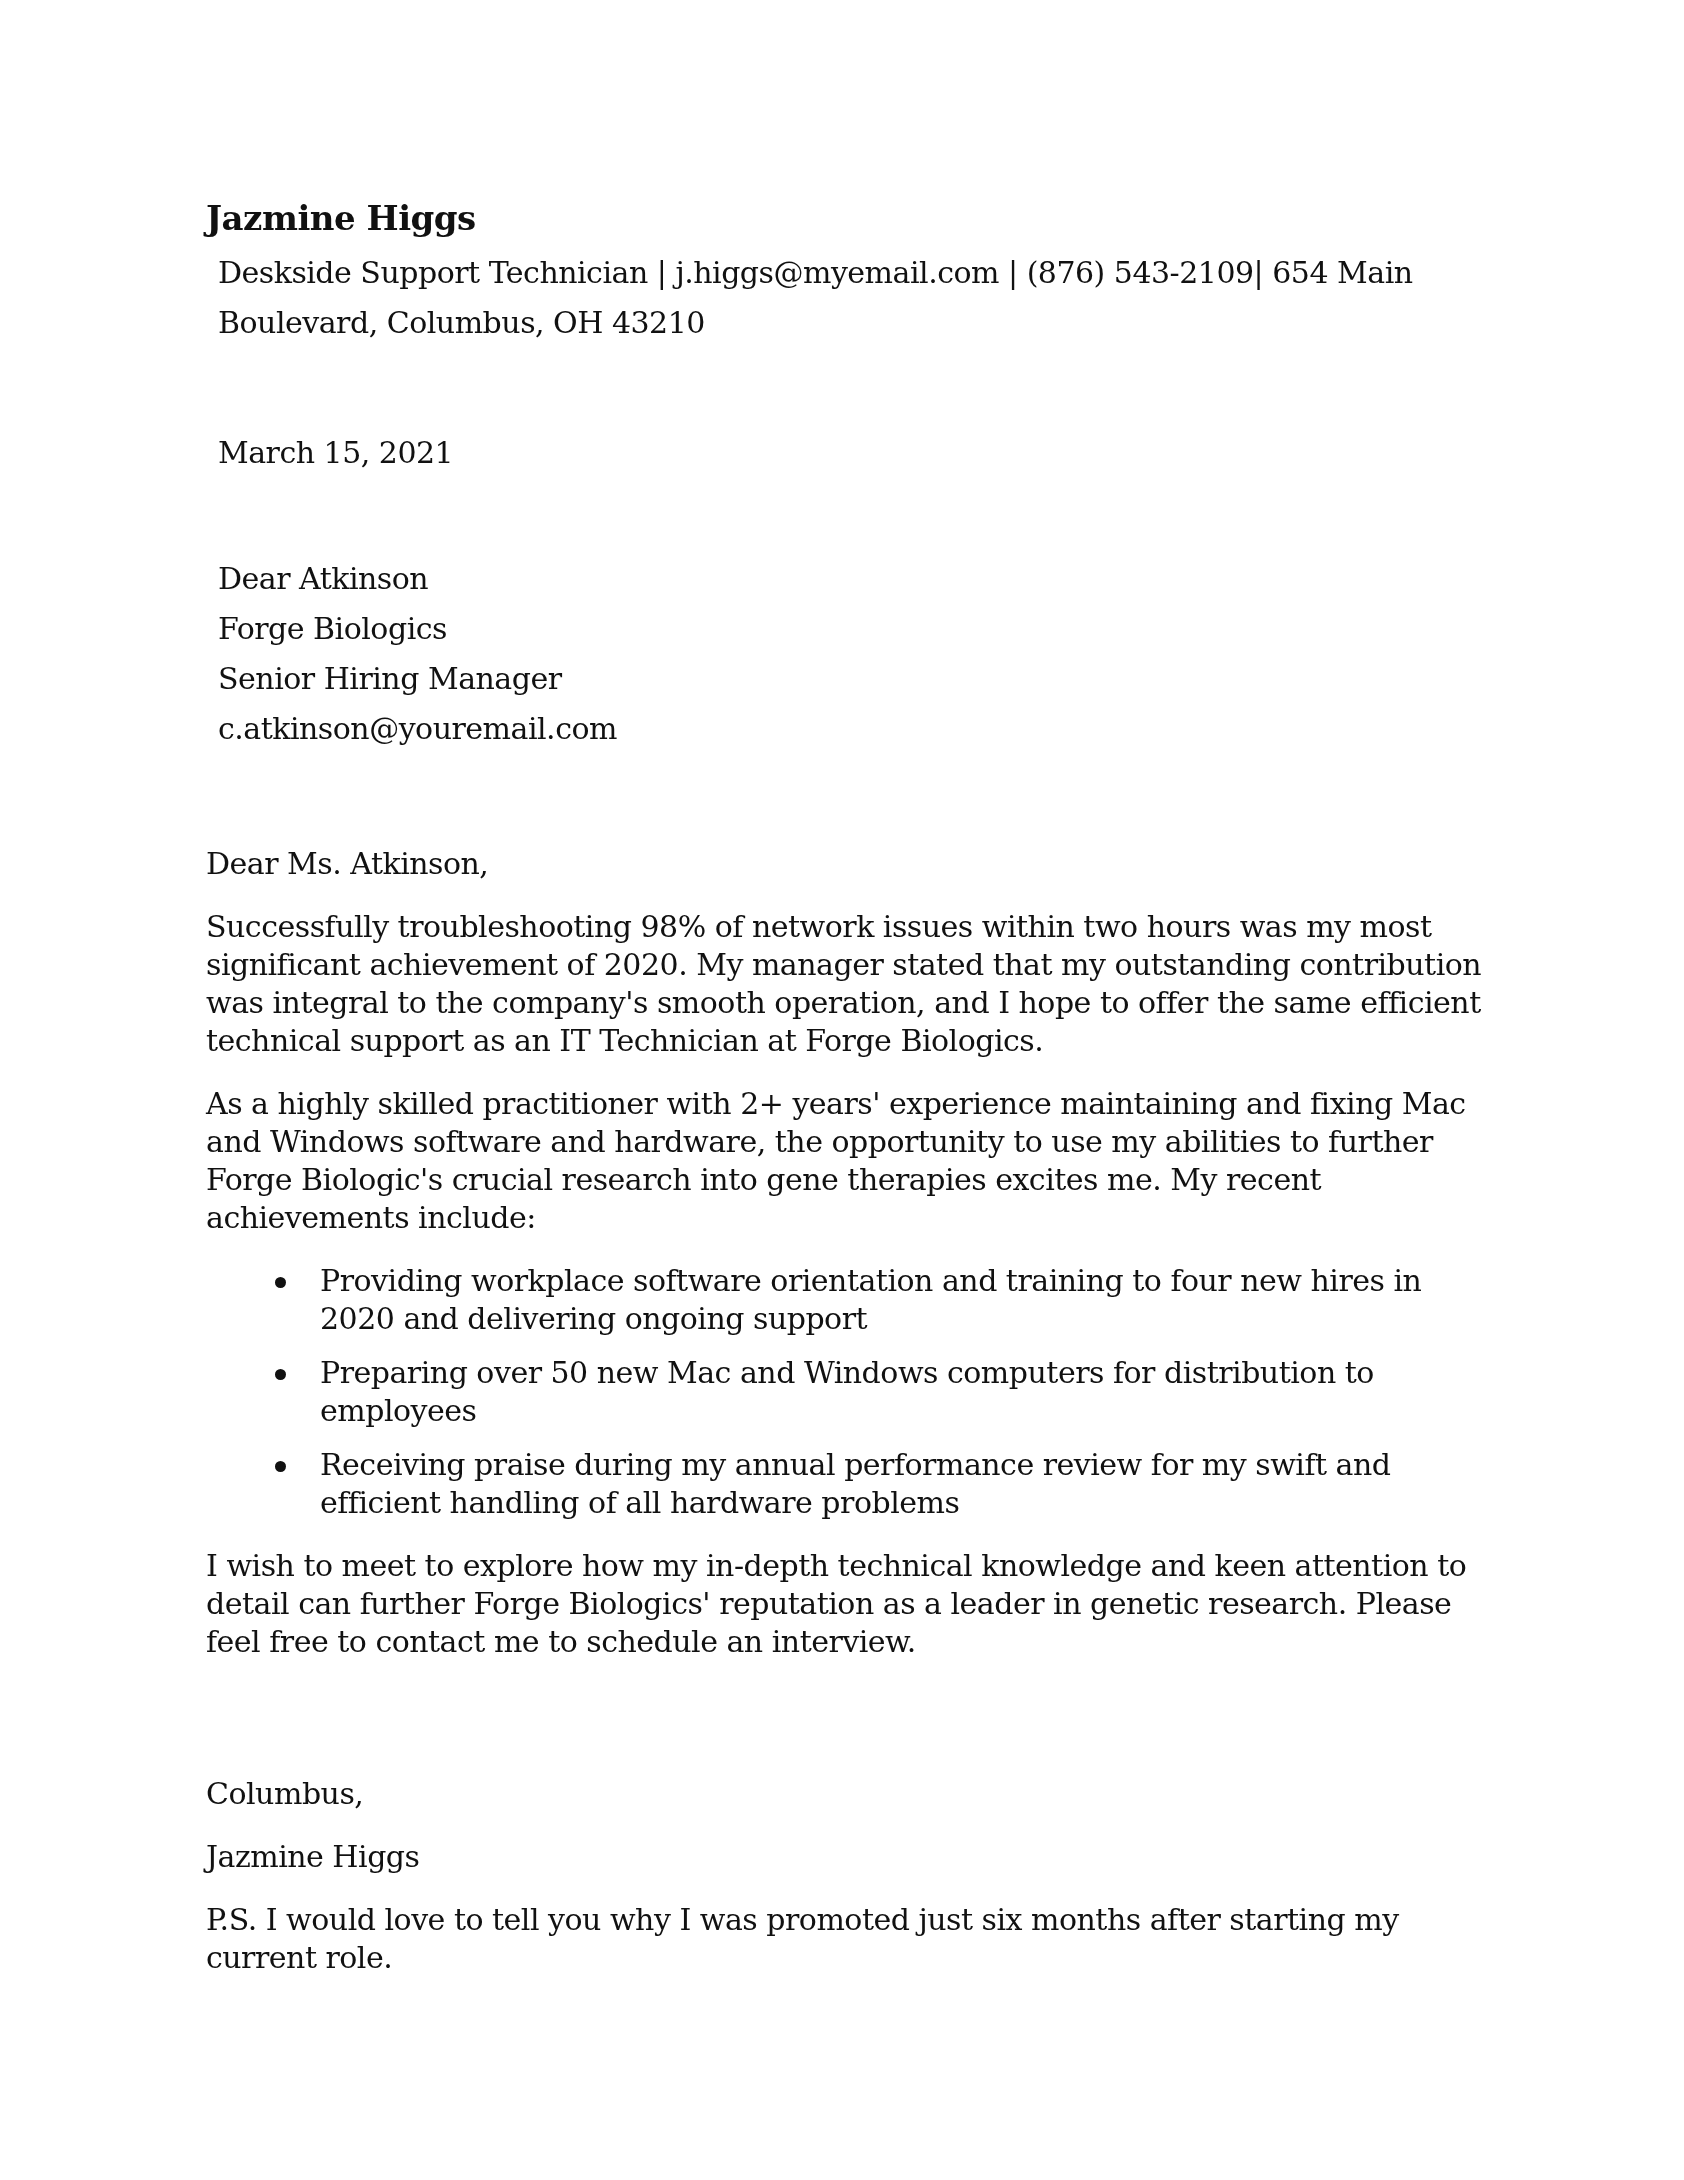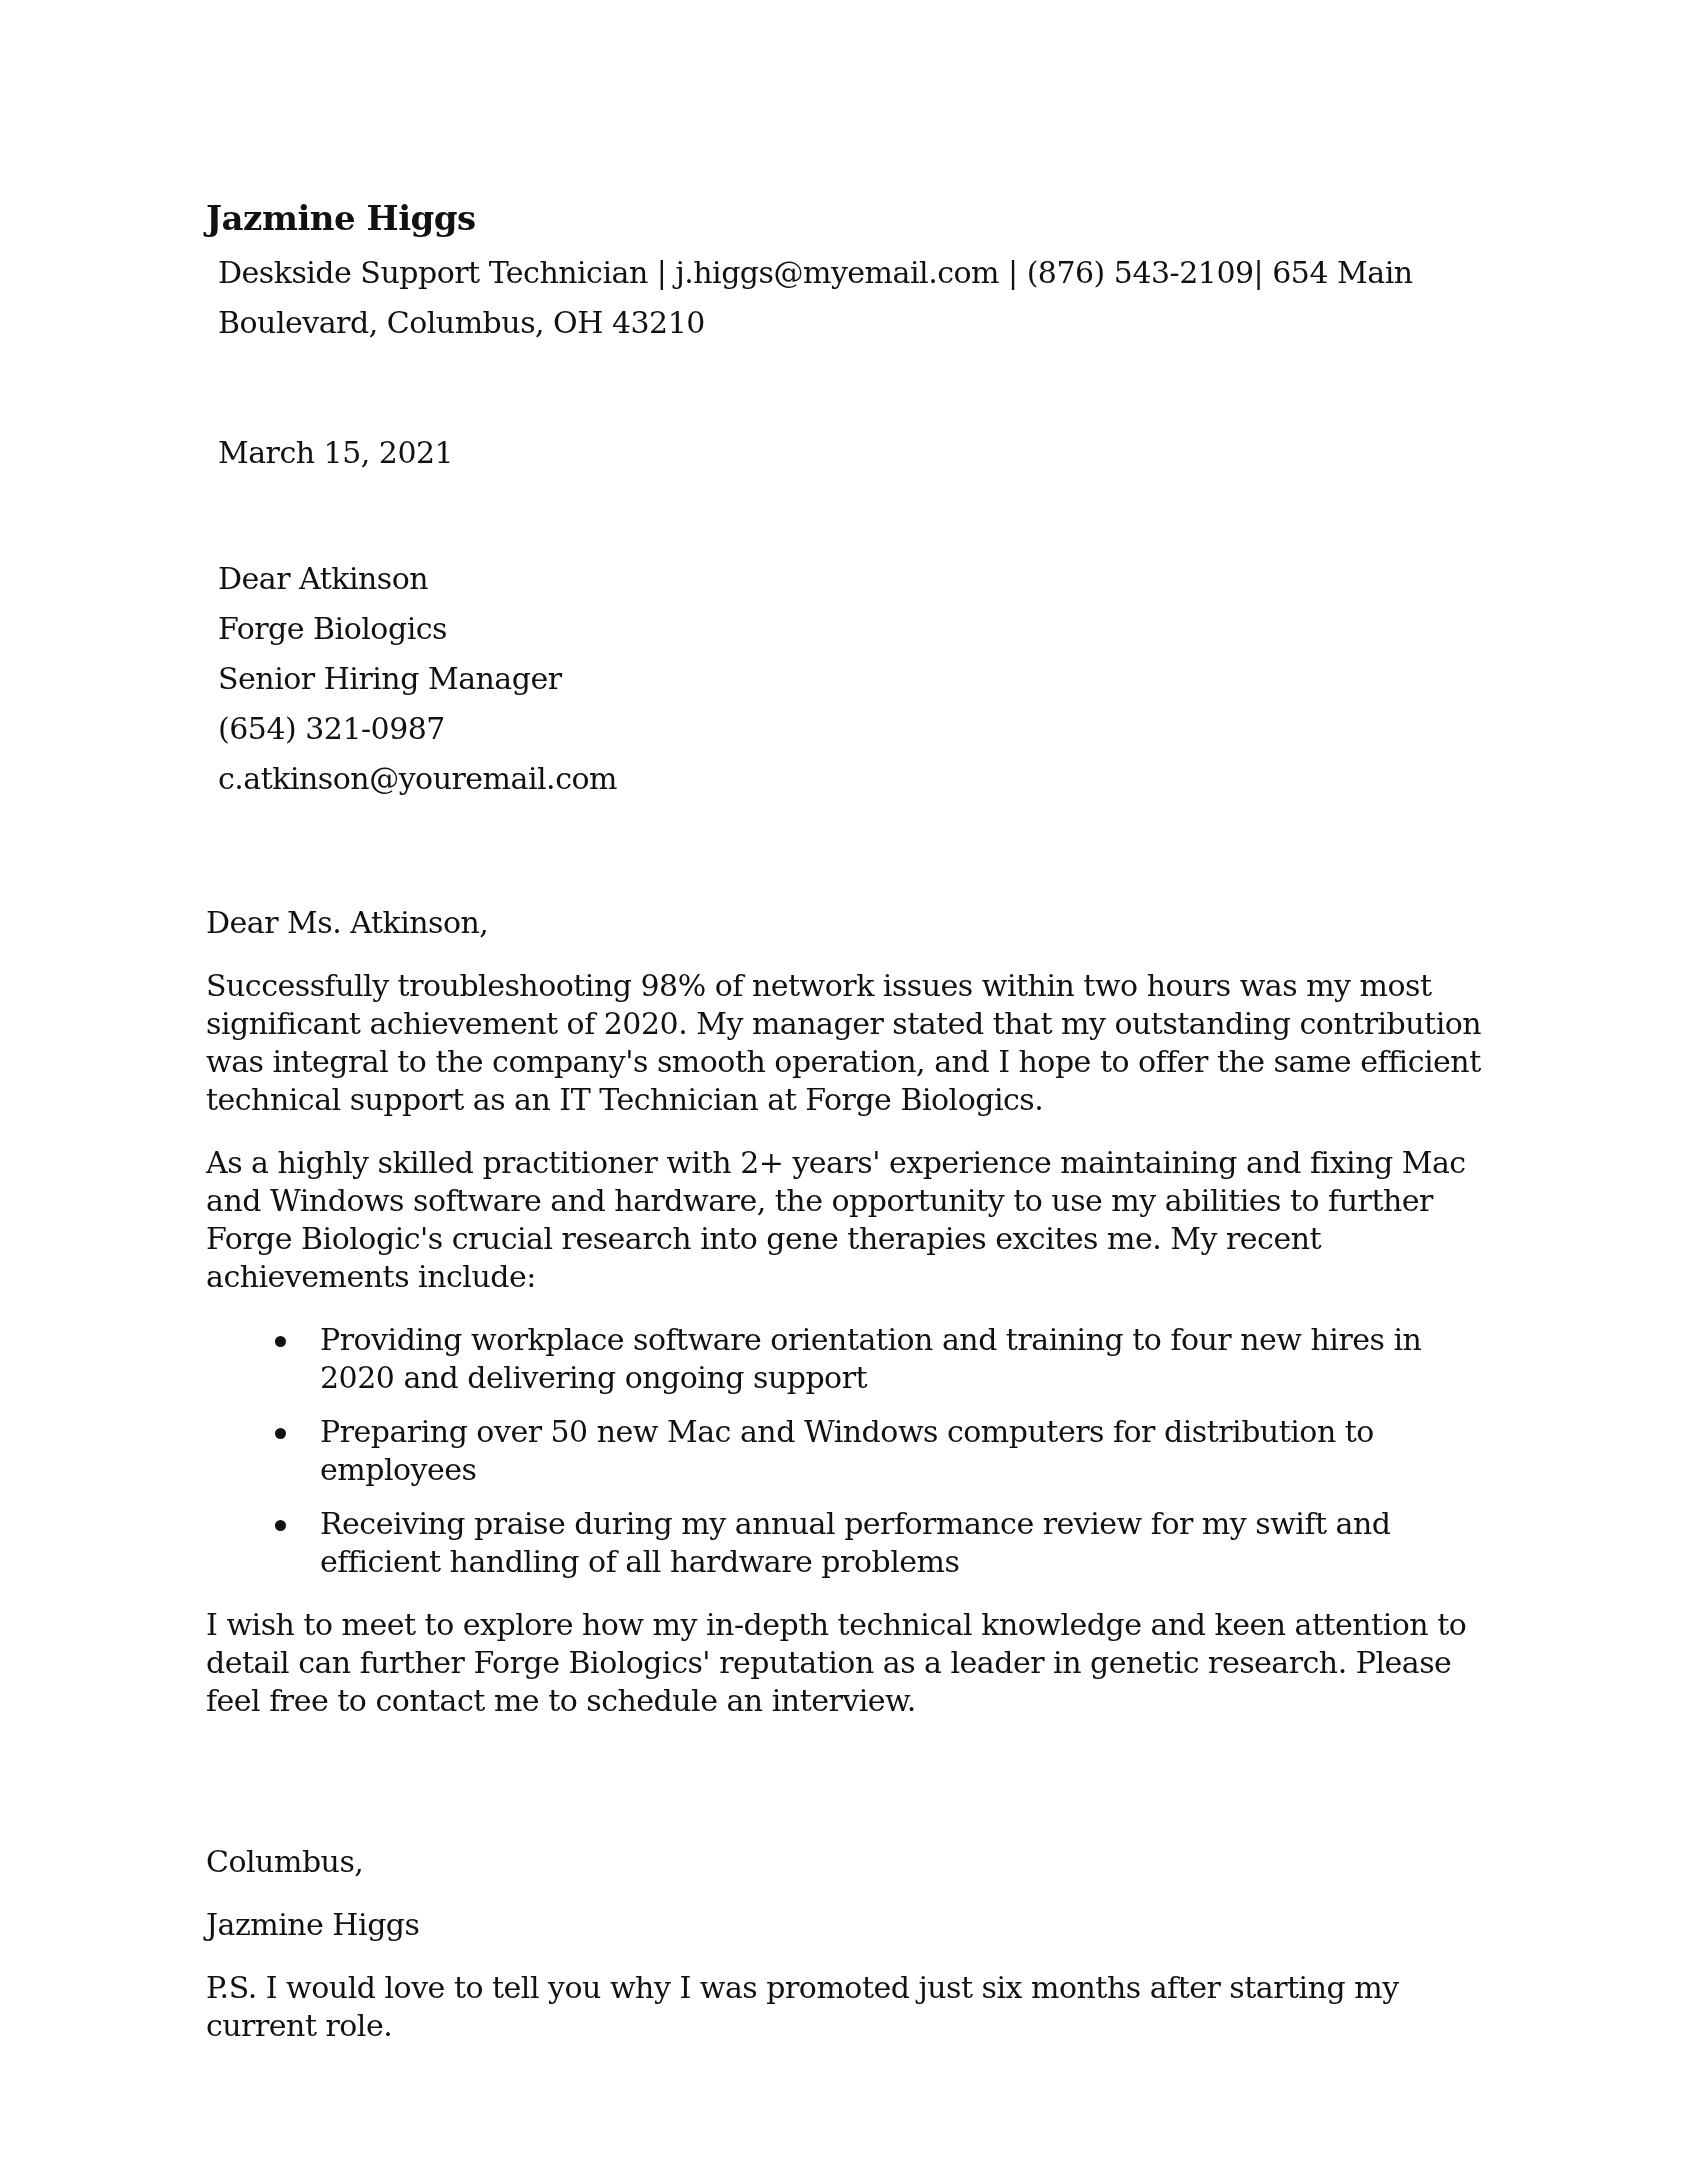--- a/index.html
+++ b/index.html
@@ -8,21 +8,21 @@
       position: absolute; left: 206px; top: 194px; width: 1295px;
       font-family: "DejaVu Serif", "Liberation Serif", serif;
       color: #111111; font-size: 30px; line-height: 38px;
       letter-spacing: -0.5px;
     }
     .name { font-weight: bold; font-size: 34px; line-height: 48px; margin: 0; }
     .line { margin: 12px; white-space: pre-wrap; }
     .gap-date { height: 68px; }
     .gap-recip { height: 64px; }
     .gap-salut { height: 85px; }
-    .para { margin: 9px 0 25px 0; }
+    .para { margin: 0 0 25px 0; }
     ul.ach { margin: 0 0 25px 0; padding: 0; list-style: none; }
     ul.ach li { position: relative; padding-left: 98px; margin: 16px; }
     ul.ach li .bullet {
       position: absolute; left: 53px; top: 15.3px; width: 11px; height: 11px;
       border-radius: 50%; background: #111111;
     }
     .gap-close { height: 89px; }
   </style>
 </head>
 <body>
@@ -35,21 +35,20 @@
   </div>
 
   <div class="gap-date"></div>
   <p class="line">March 15, 2021</p>
 
   <div class="gap-recip"></div>
   <div>
     <p class="line">Dear Atkinson</p>
     <p class="line">Forge Biologics</p>
     <p class="line">Senior Hiring Manager</p>
-    <p class="line">(654) 321-0987</p>
     <p class="line">c.atkinson@youremail.com</p>
   </div>
 
   <div class="gap-salut"></div>
   <p class="para">Dear Ms. Atkinson,</p>
 
   <p class="para">Successfully troubleshooting 98% of network issues within two hours was my most significant achievement of 2020. My manager stated that my outstanding contribution was integral to the company's smooth operation, and I hope to offer the same efficient technical support as an IT Technician at Forge Biologics.</p>
   <p class="para">As a highly skilled practitioner with 2+ years' experience maintaining and fixing Mac and Windows software and hardware, the opportunity to use my abilities to further Forge Biologic's crucial research into gene therapies excites me. My recent achievements include:</p>
 
   <ul class="ach">

